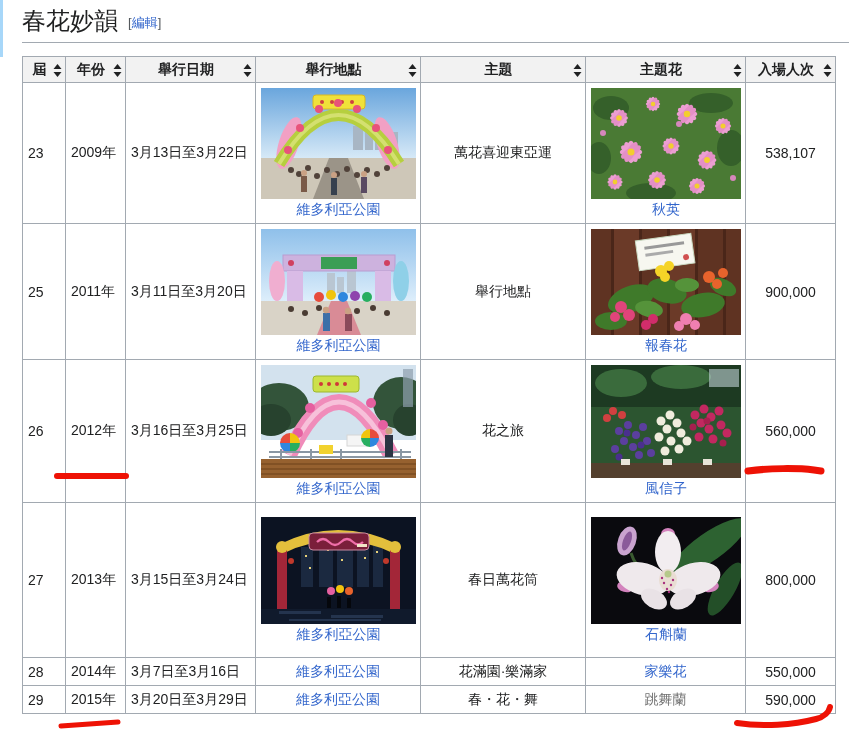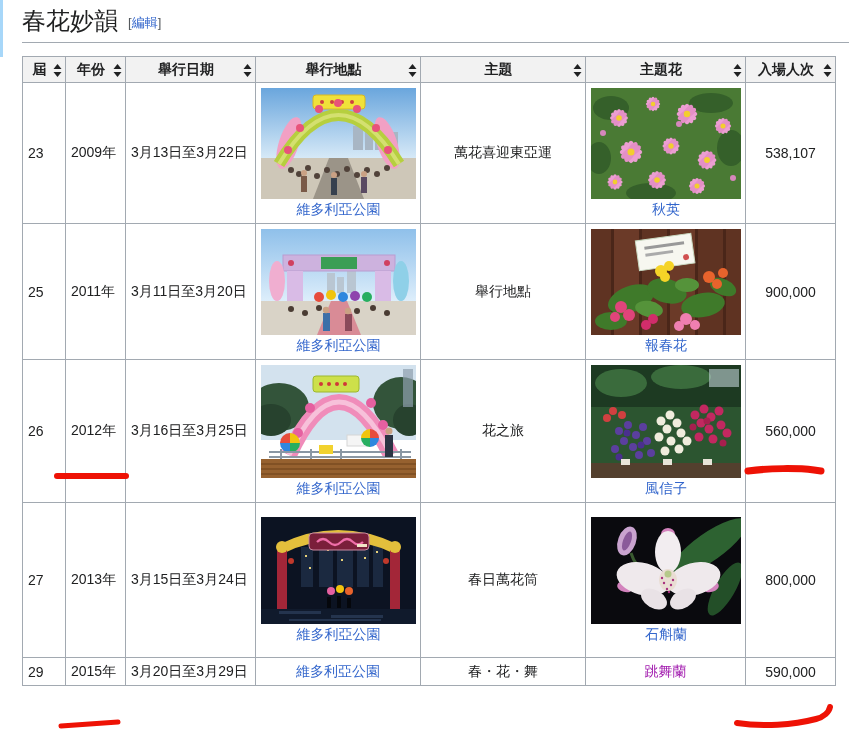--- a/index.html
+++ b/index.html
@@ -10,21 +10,21 @@
   .skin-left-border{position:absolute;left:0;top:0;width:3px;height:57px;background:#a7d7f9}
   .content{position:absolute;left:22px;top:6px;width:827px}
   .heading{
     font-size:24px;font-weight:400;line-height:30px;
     border-bottom:1px solid #a2a9b1;padding-bottom:4px;margin:0 0 0 0;
     white-space:nowrap;
   }
   .editsection{font-size:13px;margin-left:10px;vertical-align:2px}
   .bracket{color:#54595d}
   a,.wlink{color:#3366cc;text-decoration:none;cursor:pointer}
-  .redlink{color:#a21caf}
+  .redlink{color:#737373}
   table.wikitable{
     border-collapse:collapse;table-layout:fixed;width:813px;margin-top:13px;
     font-size:14px;background:#fff;
   }
   .wikitable th,.wikitable td{
     border:1px solid #a2a9b1;padding:2px 5px;vertical-align:middle;overflow:hidden;text-align:center;
   }
   .wikitable th{
     background:#f2f2f2;font-weight:700;text-align:center;position:relative;
     cursor:pointer;padding-right:14px;
@@ -534,20 +534,29 @@
                 <circle cx="82" cy="63" r="1.2"></circle>
                 <circle cx="71" cy="61" r="1.2"></circle>
                 <circle cx="78" cy="75" r="1.2"></circle>
               </g>
         </svg>
         <a class="wlink caption">石斛蘭</a>
       </td>
       <td>800,000</td>
     </tr>
 
+    <tr style="height:28px">
+      <td class="c">28</td>
+      <td class="c">2014年</td>
+      <td class="c">3月7日至3月16日</td>
+      <td><a class="wlink">維多利亞公園</a></td>
+      <td>花滿園·樂滿家</td>
+      <td><a class="wlink">家樂花</a></td>
+      <td>550,000</td>
+    </tr>
 
     <tr style="height:28px">
       <td class="c">29</td>
       <td class="c">2015年</td>
       <td class="c">3月20日至3月29日</td>
       <td><a class="wlink">維多利亞公園</a></td>
       <td>春・花・舞</td>
       <td><a class="wlink redlink">跳舞蘭</a></td>
       <td>590,000</td>
     </tr>

